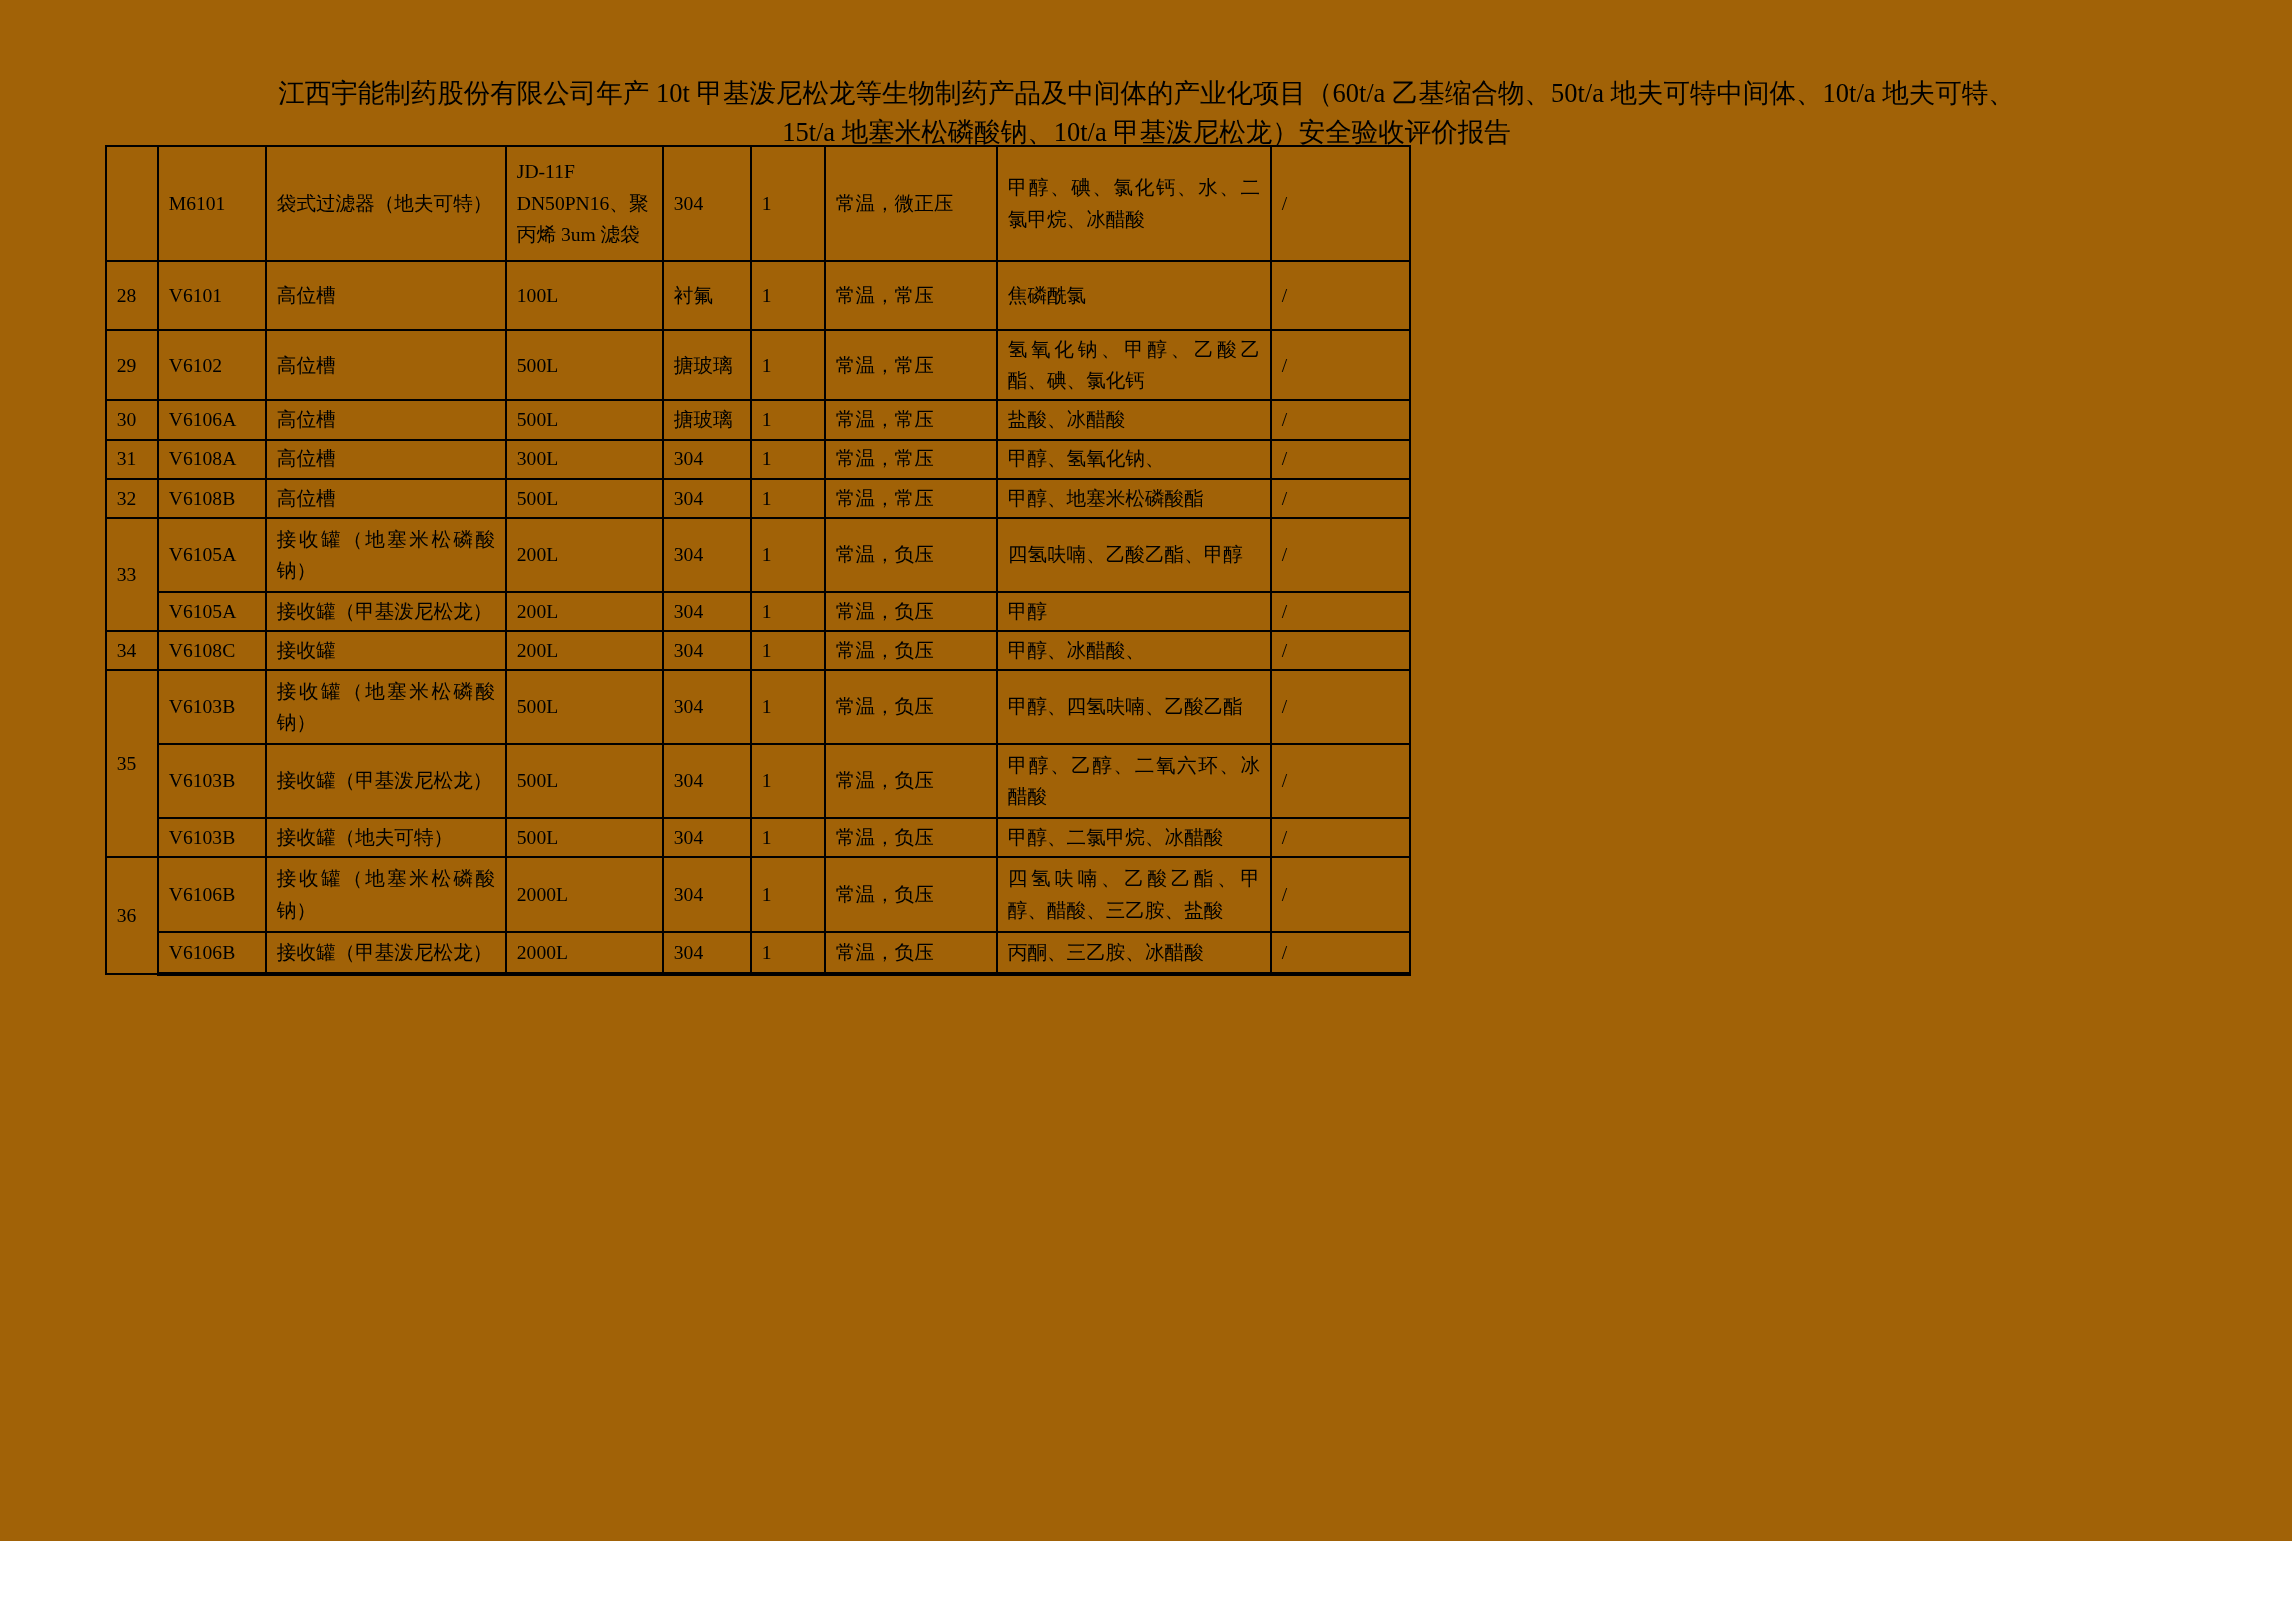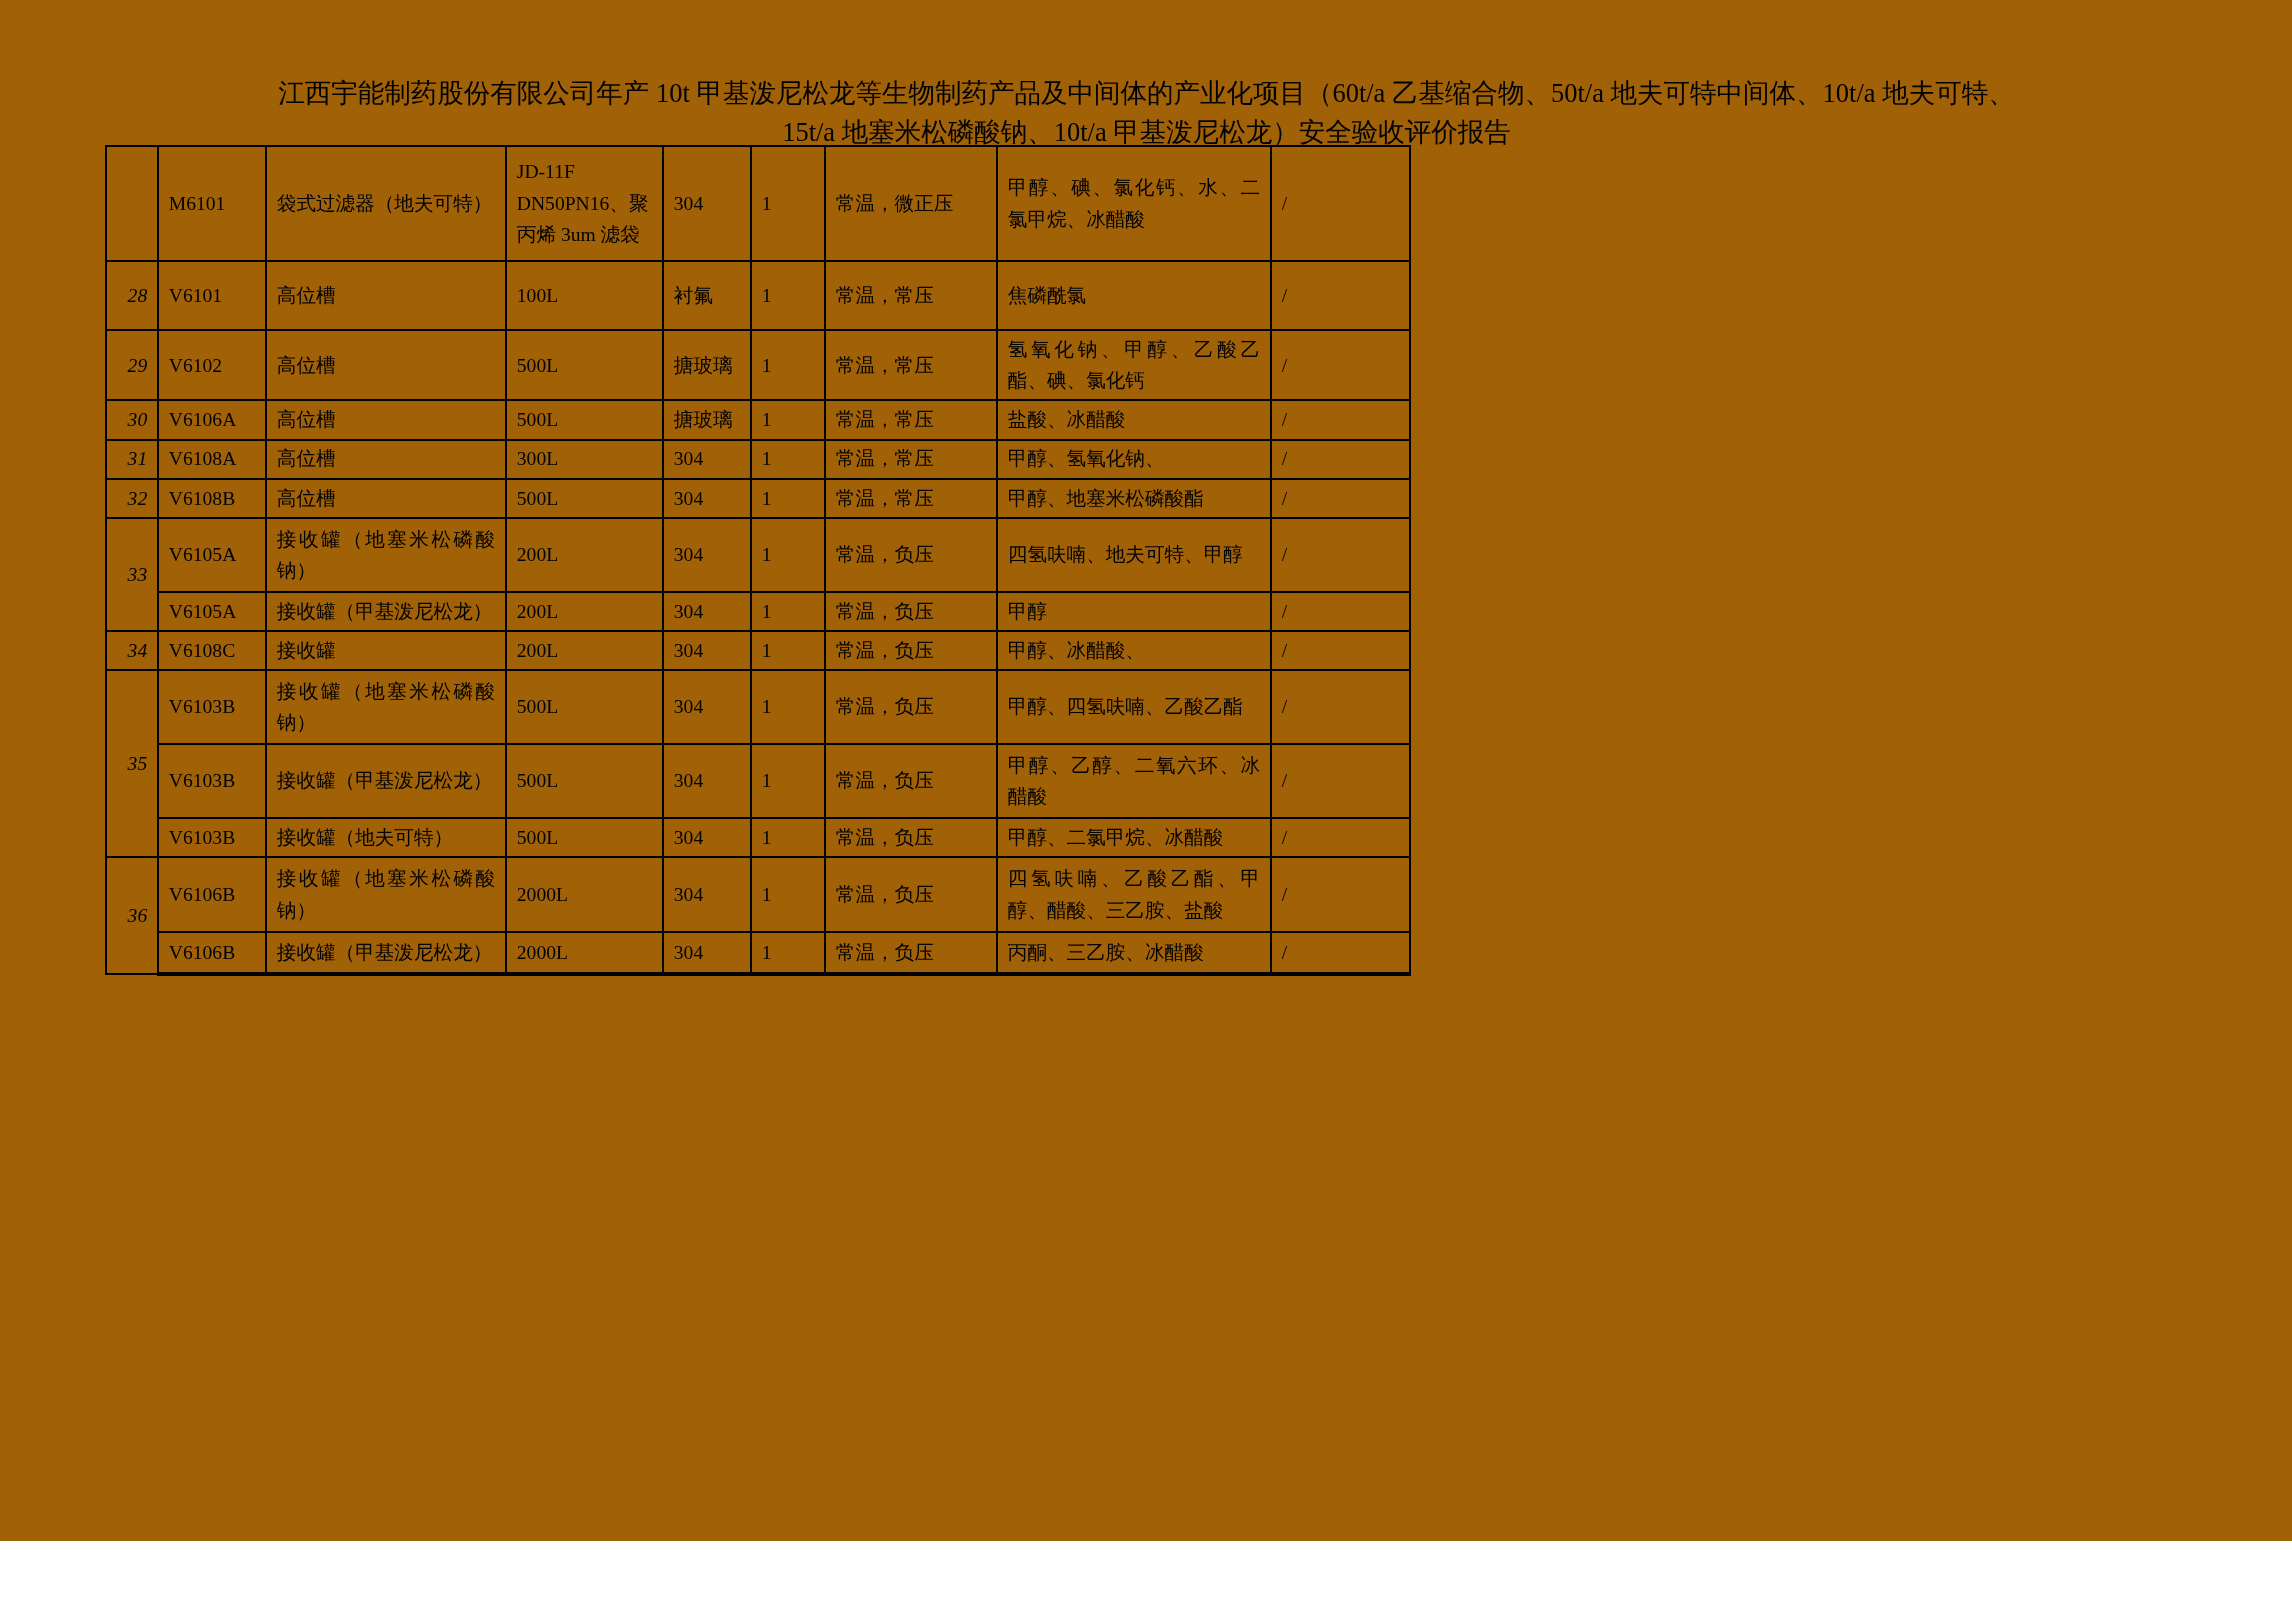--- a/index.html
+++ b/index.html
@@ -33,21 +33,21 @@
     font-size: 19.6px;
     line-height: 1.6;
   }
   .eq-table td {
     border: 2px solid #000000;
     vertical-align: middle;
     padding: 2.9px 9.8px;
     overflow: hidden;
   }
   .eq-table tr:last-child td { border-bottom-width: 4.9px; }
-  .col-no { text-align: right; padding: 2.9px 2px; font-style: italic; }
+  .col-no { text-align: left; padding: 2.9px 2px; }
   .col-name { text-align: justify; padding: 2.9px 7.8px; }
   .col-media { text-align: justify; padding: 2.9px 9.8px; }
   .footer {
     position: absolute;
     top: 978px;
     left: 105px;
     width: 1304px;
     display: flex;
     justify-content: center;
     align-items: baseline;
@@ -146,21 +146,21 @@
           <td class="col-remark">/</td>
         </tr>
         <tr style="height: 74px;">
           <td rowspan="2" class="col-no">33</td>
           <td class="col-code">V6105A</td>
           <td class="col-name">接收罐（地塞米松磷酸钠）</td>
           <td class="col-spec">200L</td>
           <td class="col-material">304</td>
           <td class="col-qty">1</td>
           <td class="col-condition">常温，负压</td>
-          <td class="col-media">四氢呋喃、地夫可特、甲醇</td>
+          <td class="col-media">四氢呋喃、乙酸乙酯、甲醇</td>
           <td class="col-remark">/</td>
         </tr>
         <tr style="height: 39px;">
           <td class="col-code">V6105A</td>
           <td class="col-name">接收罐（甲基泼尼松龙）</td>
           <td class="col-spec">200L</td>
           <td class="col-material">304</td>
           <td class="col-qty">1</td>
           <td class="col-condition">常温，负压</td>
           <td class="col-media">甲醇</td>

